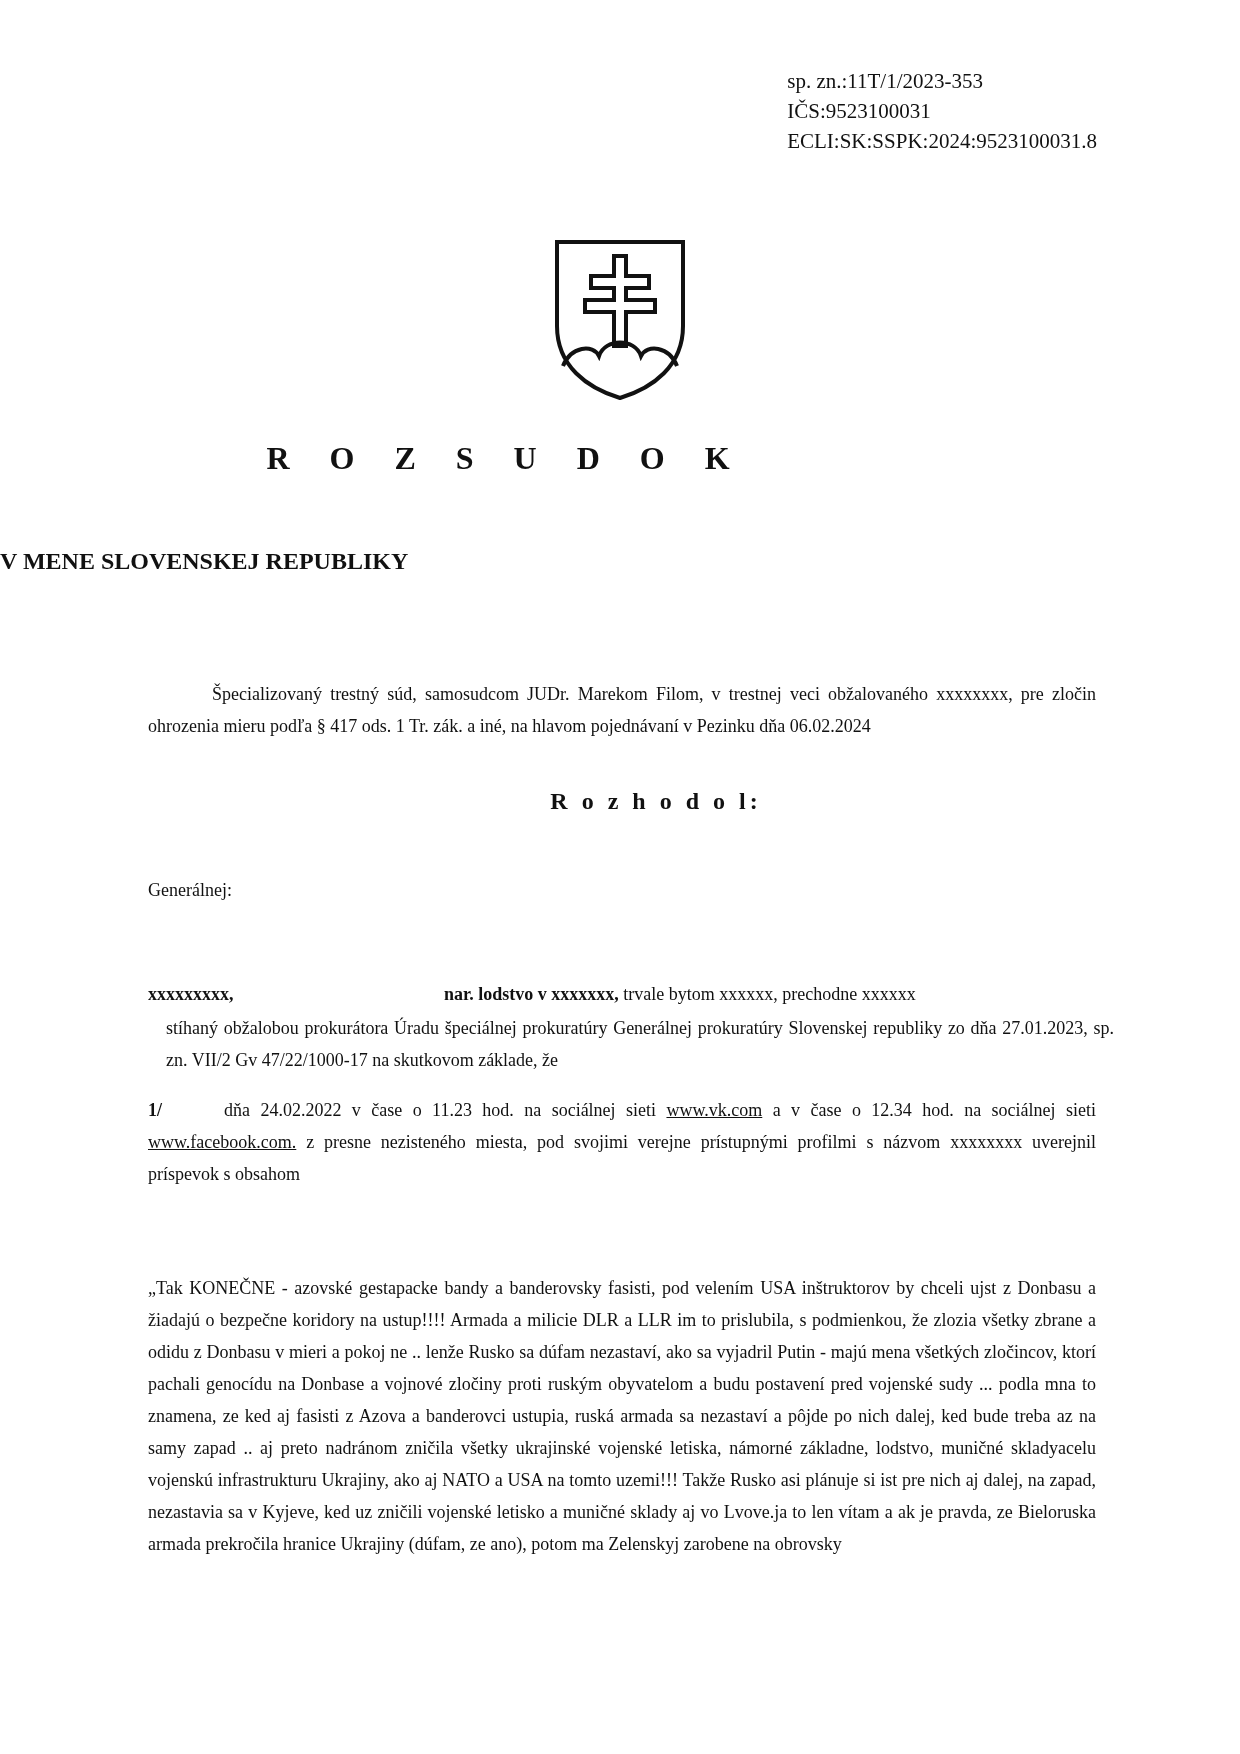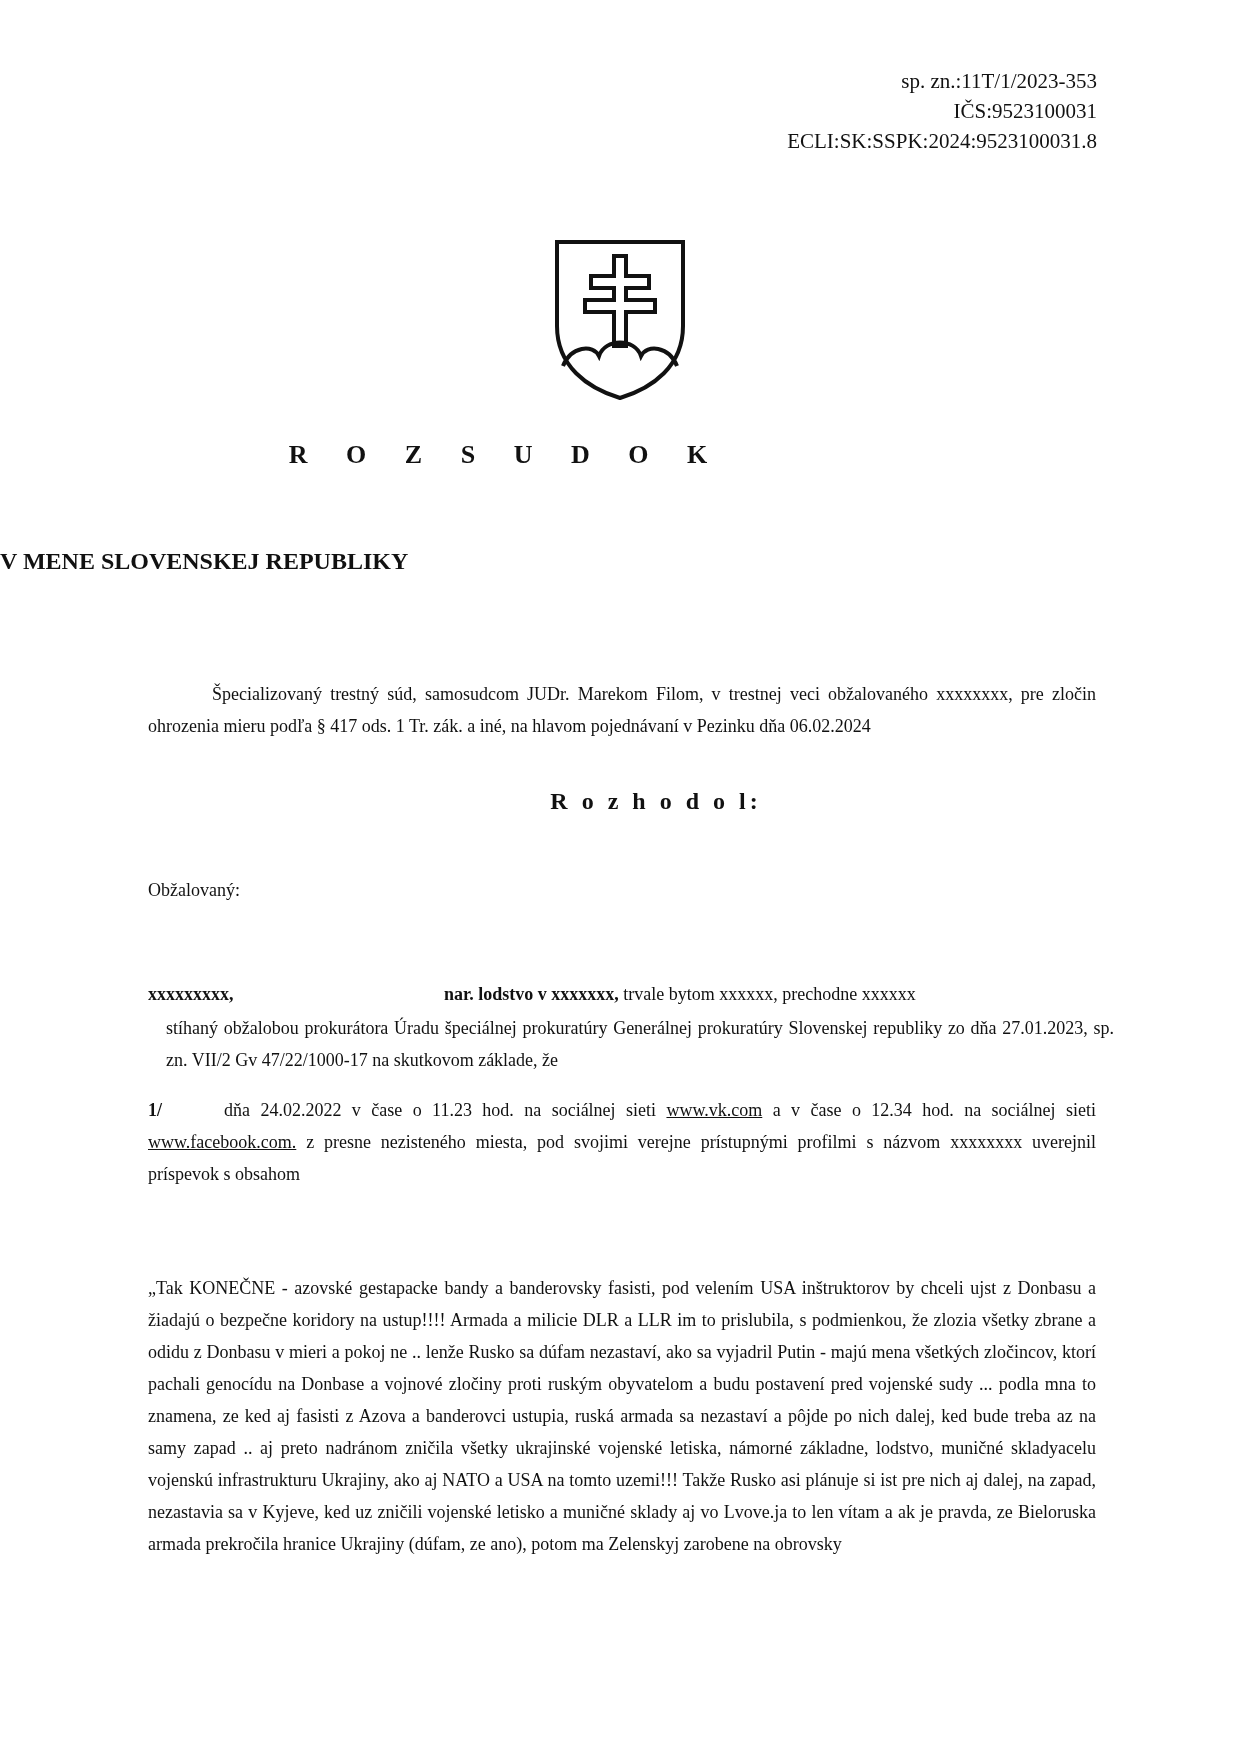--- a/index.html
+++ b/index.html
@@ -1,24 +1,24 @@
 <!DOCTYPE html>
 <html><head>
 <meta charset="utf-8">
 <style>
   html, body { margin: 0; padding: 0; background: #ffffff; }
   body {
     width: 1240px; height: 1754px; position: relative; overflow: hidden;
     font-family: "Liberation Serif", "DejaVu Serif", serif; color: #111;
   }
-  .meta { position: absolute; right: 143px; top: 66px; text-align: right;
+  .meta { position: absolute; right: 143px; top: 66px; 
           font-size: 21px; line-height: 30px; }
   .crest { position: absolute; left: 553px; top: 238px; width: 134px; height: 162px; }
   .title { position: absolute; left: 0; width: 1012px; top: 440px; text-align: center;
-           font-weight: bold; font-size: 26px; letter-spacing: 16px; }
+           font-weight: bold; font-size: 32px; letter-spacing: 16px; }
   .subtitle { position: absolute; left: 0; width: 1122px; top: 548px; 
               font-weight: bold; font-size: 24px; }
   .text { position: absolute; left: 148px; width: 948px; font-size: 18px;
           line-height: 32px; text-align: justify; }
   .intro { top: 678px; text-indent: 64px; }
   .heading { position: absolute; left: 0; width: 1240px; top: 788px; text-align: center;
              font-weight: bold; font-size: 24px; letter-spacing: 4px; padding-left: 36px; }
   .obz { top: 874px; }
   .defendant { top: 960px; }
   .defendant .name { font-weight: bold; display: inline-block; width: 296px; margin-top: 18px; }
@@ -44,21 +44,21 @@
   <path d="M10 128 C18 108 40 106 46 118 C52 100 82 100 88 118 C94 106 116 108 124 128" fill="none" stroke="#111" stroke-width="4"></path>
 </svg>
 
 <div class="title">R O Z S U D O K</div>
 <div class="subtitle">V MENE SLOVENSKEJ REPUBLIKY</div>
 
 <div class="text intro">Špecializovaný trestný súd, samosudcom JUDr. Marekom Filom, v trestnej veci obžalovaného xxxxxxxx, pre zločin ohrozenia mieru podľa § 417 ods. 1 Tr. zák. a iné, na hlavom pojednávaní v Pezinku dňa 06.02.2024</div>
 
 <div class="heading">R o z h o d o l:</div>
 
-<div class="text obz">Obžalovaný:</div>
+<div class="text obz">Generálnej:</div>
 
 <div class="text defendant">
   <span class="name">xxxxxxxxx,</span><span class="bold">nar. lodstvo v xxxxxxx,</span><span> trvale bytom xxxxxx, prechodne xxxxxx</span>
 </div>
 
 <div class="text charged">stíhaný obžalobou prokurátora Úradu špeciálnej prokuratúry Generálnej prokuratúry Slovenskej republiky zo dňa 27.01.2023, sp. zn. VII/2 Gv 47/22/1000-17 na skutkovom základe, že</div>
 
 <div class="text count">
   <span class="num">1/</span><span>dňa 24.02.2022 v čase o 11.23 hod. na sociálnej sieti </span><u>www.vk.com</u><span> a v čase o 12.34 hod. na sociálnej sieti </span><u>www.facebook.com.</u><span> z presne nezisteného miesta, pod svojimi verejne prístupnými profilmi s názvom xxxxxxxx uverejnil príspevok s obsahom</span>
 </div>

